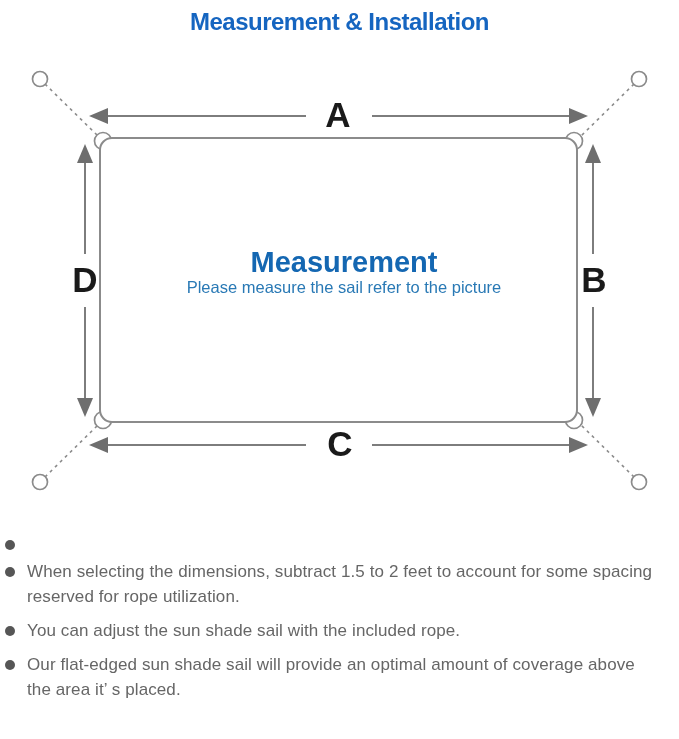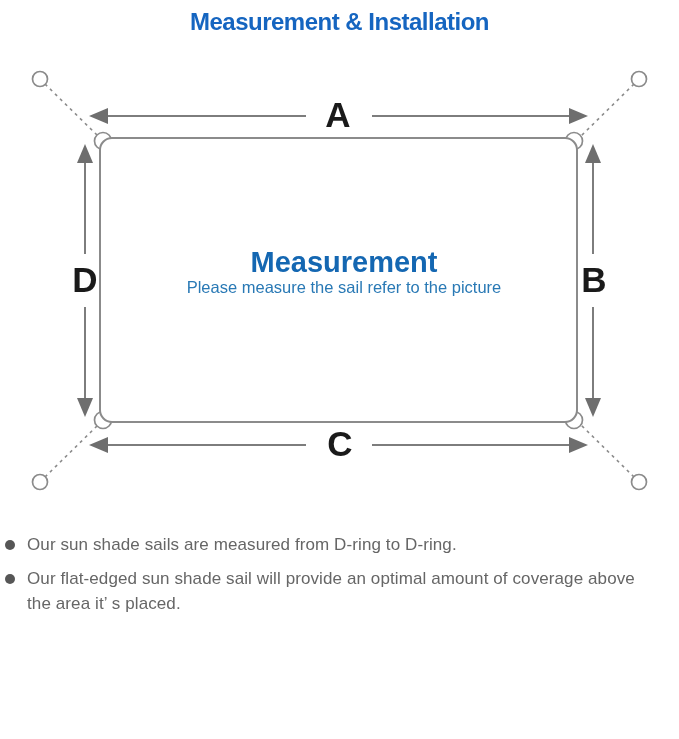--- a/index.html
+++ b/index.html
@@ -133,27 +133,37 @@
 
     <text class="center-title" x="344" y="212" text-anchor="middle">Measurement</text>
     <text class="center-subtitle" x="344" y="233" text-anchor="middle">Please measure the sail refer to the picture</text>
   </svg>
 </div>
 
 <div class="bullets">
 
   <div class="bullet">
     <span class="bullet-dot"></span>
+  </div>
+
+
+  <div class="bullet">
+    <span class="bullet-dot"></span>
     <div class="bullet-text">
-      <div class="line">Our sun shade sails are measured from D-ring to D-ring.</div>
+      <div class="line">When selecting the dimensions, subtract 1.5 to 2 feet to account for some spacing</div>
+      <div class="line">reserved for rope utilization.</div>
     </div>
   </div>
 
-
-
+  <div class="bullet">
+    <span class="bullet-dot"></span>
+    <div class="bullet-text">
+      <div class="line">You can adjust the sun shade sail with the included rope.</div>
+    </div>
+  </div>
 
   <div class="bullet">
     <span class="bullet-dot"></span>
     <div class="bullet-text">
       <div class="line">Our flat-edged sun shade sail will provide an optimal amount of coverage above</div>
       <div class="line">the area it’ s placed.</div>
     </div>
   </div>
 
 </div>

